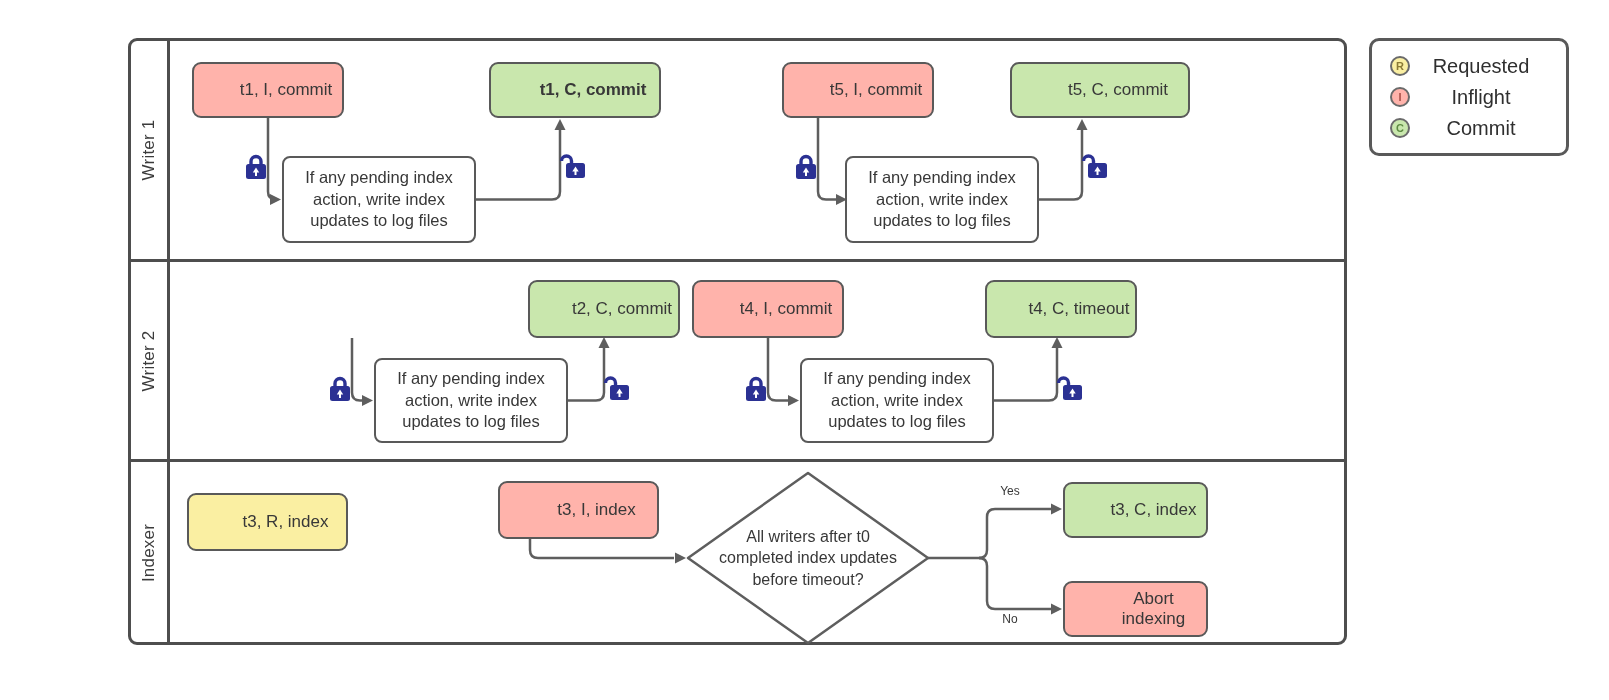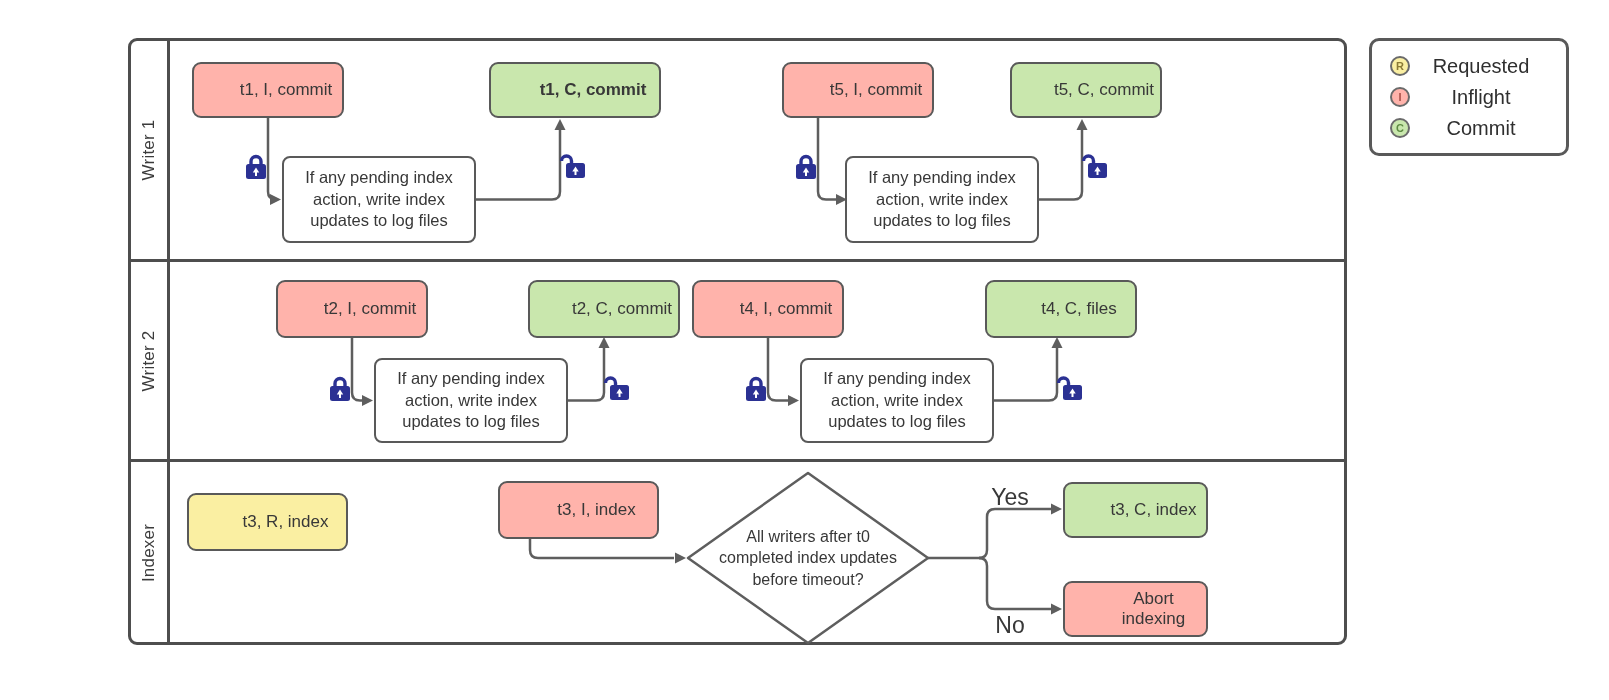--- a/index.html
+++ b/index.html
@@ -28,21 +28,21 @@
   }
   .inflight{background:#ffb3ab;}
   .commit{background:#c9e7ad;}
   .requested{background:#faefa2;margin-top:12px;}
   .proc{font-size:16.5px;line-height:1.32;padding:6px 8px;border-radius:8px;}
   .diamond-text{
     position:absolute;display:flex;align-items:center;justify-content:center;text-align:center;
     font-size:16px;line-height:1.34;color:#383838;background:transparent;
   }
   .branch-label{
-    position:absolute;font-size:23px;color:#383838;text-align:center;width:50px;
+    position:absolute;font-size:12px;color:#383838;text-align:center;width:50px;
   }
   
   .legend{
     position:absolute;left:1369px;top:38px;width:200px;height:118px;box-sizing:border-box;
     border:3px solid #595959;border-radius:10px;background:#fff;
     display:flex;flex-direction:column;justify-content:center;gap:5px;padding:6px 14px 6px 18px;
   }
   .legend-row{display:flex;align-items:center;height:26px;}
   .legend-dot{
     width:20px;height:20px;border-radius:50%;border:2.5px solid #6a6a6a;box-sizing:border-box;
@@ -159,28 +159,27 @@
       <path d="M16.5,16.5 L19.7,21.5 H13.3 Z" fill="#fff"></path>
         <rect x="15.5" y="20.5" width="2" height="4.5" fill="#fff"></rect>
     </g>
   </svg>
 
   <div class="node inflight" style="left:192px;top:62px;width:152px;height:56px;">t1, I, commit</div>
   <div class="node proc" style="left:282px;top:156px;width:194px;height:87px;">If any pending index action, write index updates to log files</div>
   <div class="node commit" style="left:489px;top:62px;width:172px;height:56px;font-weight:bold;">t1, C, commit</div>
   <div class="node inflight" style="left:742px;top:62px;width:152px;height:56px;margin-left:40px;">t5, I, commit</div>
   <div class="node proc" style="left:845px;top:156px;width:194px;height:87px;">If any pending index action, write index updates to log files</div>
-  <div class="node commit" style="left:1010px;top:62px;width:152px;height:56px;">t5, C, commit</div>
-
-  <div class="node inflight" style="left:276px;top:280px;width:152px;height:58px;">t2, I, commit</div>
+  <div class="node commit" style="left:1010px;top:62px;width:180px;height:56px;">t5, C, commit</div>
+
   <div class="node proc" style="left:374px;top:358px;width:194px;height:85px;">If any pending index action, write index updates to log files</div>
   <div class="node commit" style="left:528px;top:280px;width:152px;height:58px;">t2, C, commit</div>
   <div class="node inflight" style="left:692px;top:280px;width:152px;height:58px;">t4, I, commit</div>
   <div class="node proc" style="left:800px;top:358px;width:194px;height:85px;">If any pending index action, write index updates to log files</div>
-  <div class="node commit" style="left:985px;top:280px;width:152px;height:58px;">t4, C, files</div>
+  <div class="node commit" style="left:985px;top:280px;width:152px;height:58px;">t4, C, timeout</div>
 
   <div class="node requested" style="left:187px;top:481px;width:161px;height:58px;">t3, R, index</div>
   <div class="node inflight" style="left:450px;top:481px;width:161px;height:58px;margin-left:48px;">t3, I, index</div>
   <div class="diamond-text" style="left:708px;top:478px;width:200px;height:160px;">All writers after t0 completed index updates before timeout?</div>
   <div class="branch-label" style="left:985px;top:484px;">Yes</div>
   <div class="branch-label" style="left:985px;top:612px;">No</div>
   <div class="node commit" style="left:1063px;top:482px;width:145px;height:56px;">t3, C, index</div>
   <div class="node inflight" style="left:1063px;top:581px;width:145px;height:56px;">Abort indexing</div>
 
   <div class="legend">

